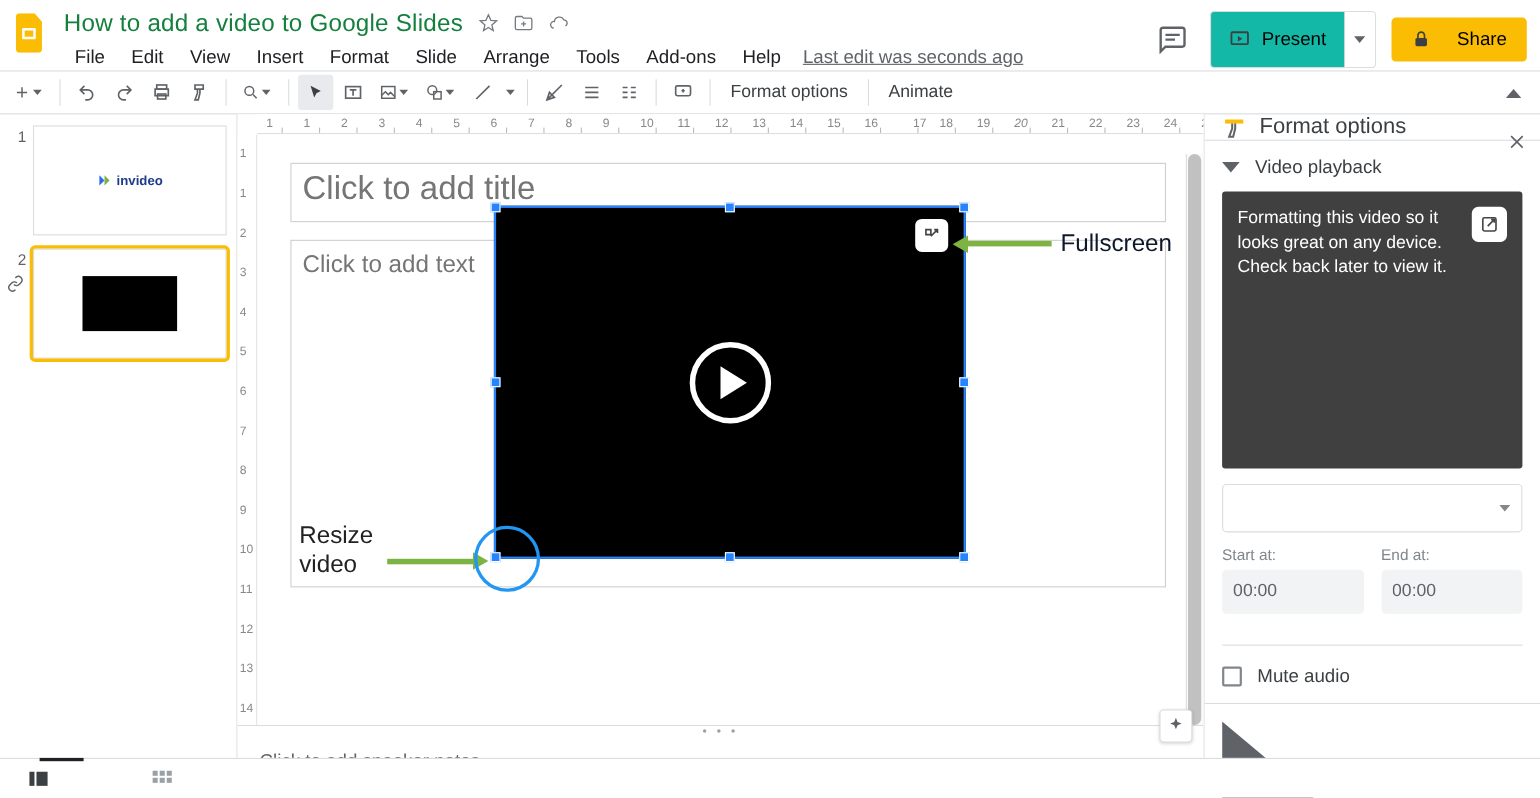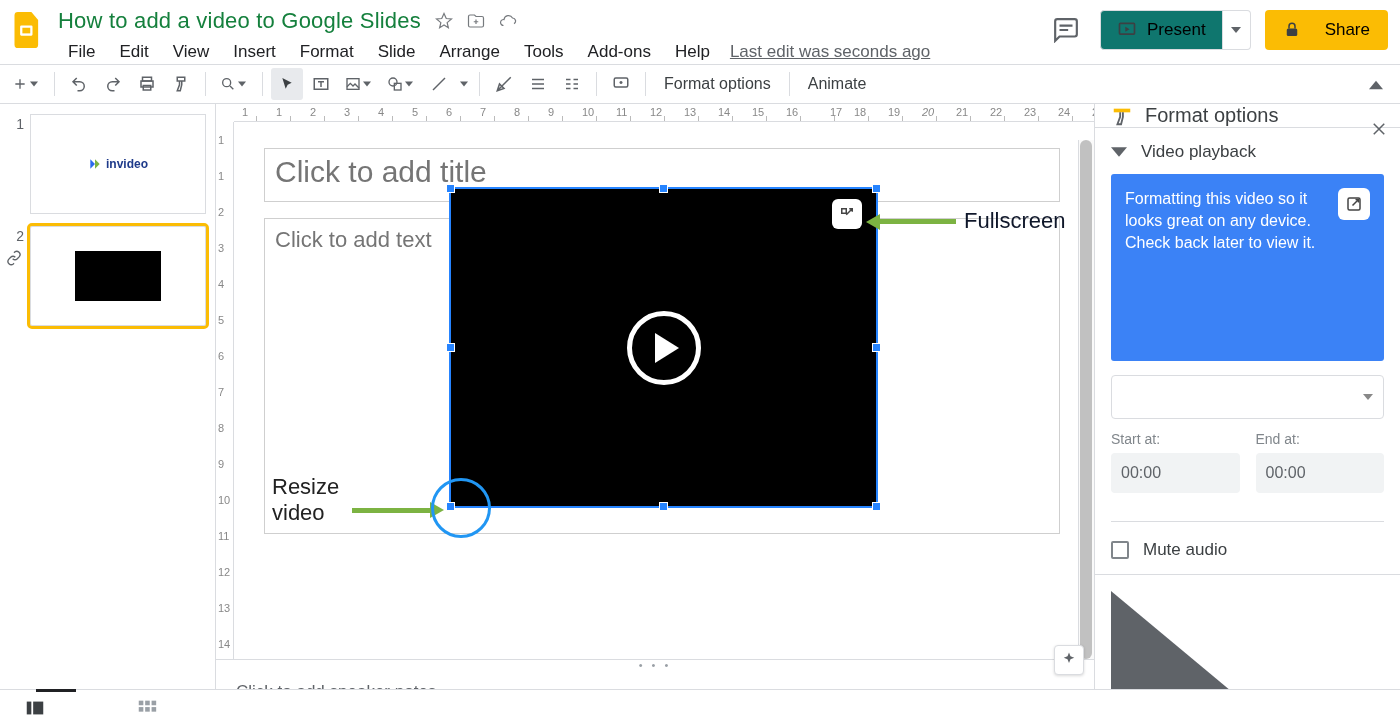--- a/index.html
+++ b/index.html
@@ -22,21 +22,21 @@
   .title-row{display:flex;align-items:center;gap:14px}
   .doc-title{font-size:22px;letter-spacing:.2px;color:#15803d}
   .title-icon{width:18px;height:18px;fill:#5f6368;opacity:.85}
   .menu-row{display:flex;align-items:center;gap:4px;margin-top:2px}
   .menu-row .mi{padding:6px 10px;font-size:17px;color:#202124;border-radius:4px;cursor:pointer}
   .last-edit{font-size:17px;color:#5f6368;text-decoration:underline;cursor:pointer;margin-left:6px}
 
   .hdr-right{position:absolute;right:12px;top:10px;display:flex;align-items:center;gap:14px}
   .icon-btn{width:40px;height:40px;display:flex;align-items:center;justify-content:center;border-radius:50%;cursor:pointer}
   .present-grp{display:flex}
-  .present-btn{height:40px;border:1px solid var(--border);background:#0f766e;border-radius:4px 0 0 4px;display:flex;align-items:center;gap:10px;padding:0 16px;font-size:17px;font-weight:500;cursor:pointer}
+  .present-btn{height:52px;border:1px solid var(--border);background:#14b8a6;border-radius:4px 0 0 4px;display:flex;align-items:center;gap:10px;padding:0 16px;font-size:17px;font-weight:500;cursor:pointer}
   .present-dd{width:28px;border:1px solid var(--border);border-left:none;border-radius:0 4px 4px 0;background:#fff;display:flex;align-items:center;justify-content:center;cursor:pointer}
   .share-btn{height:40px;background:var(--yellow);border:none;border-radius:4px;display:flex;align-items:center;gap:24px;padding:0 18px;font-size:17px;font-weight:500;cursor:pointer}
 
   
   .toolbar{height:40px;border-top:1px solid var(--border);border-bottom:1px solid var(--border);display:flex;align-items:center;padding:0 6px;gap:2px;position:relative}
   .tb{width:32px;height:32px;display:flex;align-items:center;justify-content:center;border-radius:3px;cursor:pointer;color:#444}
   .tb.dd{width:40px;justify-content:flex-start;padding-left:6px;gap:2px}
   .tb.small-dd{width:14px}
   .sep{width:1px;height:24px;background:var(--border);margin:0 6px}
   .tb.sel{background:#e8eaed}
@@ -93,21 +93,21 @@
   
   .side{width:306px;border-left:1px solid var(--border);display:flex;flex-direction:column}
   .side-hdr{height:56px;display:flex;align-items:center;padding:0 16px;gap:12px;border-bottom:1px solid var(--border);position:relative}
   .side-hdr .ic svg{width:22px;height:22px}
   .side-title{font-size:20px;color:#3c4043}
   .side-close{position:absolute;right:12px;top:16px;cursor:pointer}
   .sec{padding:14px 16px;}
   .sec-row{display:flex;align-items:center;gap:14px;cursor:pointer}
   .sec-row .chev{width:16px;height:16px}
   .sec-label{font-size:17px;color:#3c4043}
-  .preview{margin:12px 0 0;background:#3b82f6;border-radius:3px;height:187px;padding:14px;color:#fff;font-size:16px;line-height:22px;position:relative}
+  .preview{margin:12px 0 0;background:#404040;border-radius:3px;height:252px;padding:14px;color:#fff;font-size:16px;line-height:22px;position:relative}
   .preview .open{position:absolute;right:14px;top:14px;width:32px;height:32px;background:#fff;border-radius:6px;display:flex;align-items:center;justify-content:center}
   .sel-box{height:44px;border:1px solid var(--border);border-radius:4px;margin-top:14px;display:flex;align-items:center;padding:0 10px;justify-content:flex-end;color:#888}
   .times{display:flex;gap:16px;margin-top:12px}
   .time-col{flex:1}
   .time-lbl{font-size:14px;color:#80868b;margin-bottom:6px}
   .time-inp{height:40px;background:var(--panel);border:none;border-radius:4px;width:100%;padding:0 10px;font-size:16px;color:#5f6368}
   .mute-row{display:flex;align-items:center;gap:14px;margin-top:28px;padding-top:18px;border-top:1px solid var(--border)}
   .chk{width:18px;height:18px;border:2px solid #80868b;border-radius:2px}
   .size-row{display:flex;align-items:center;gap:14px;border-top:1px solid var(--border);padding:16px;cursor:pointer}
 

